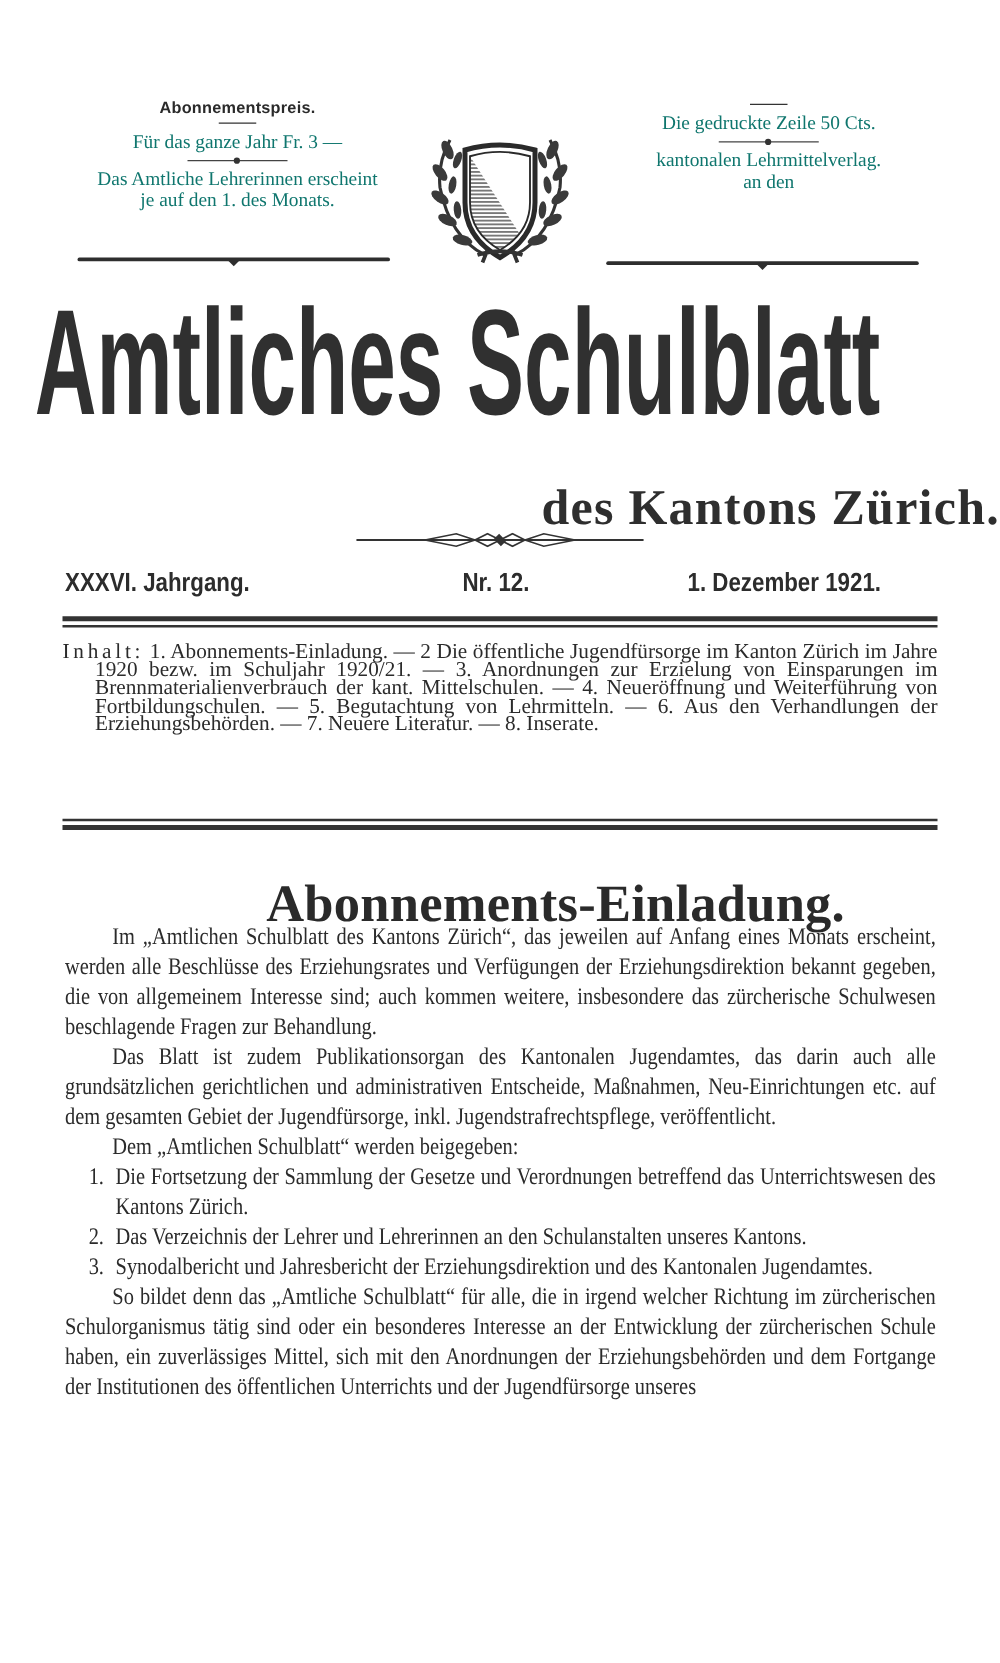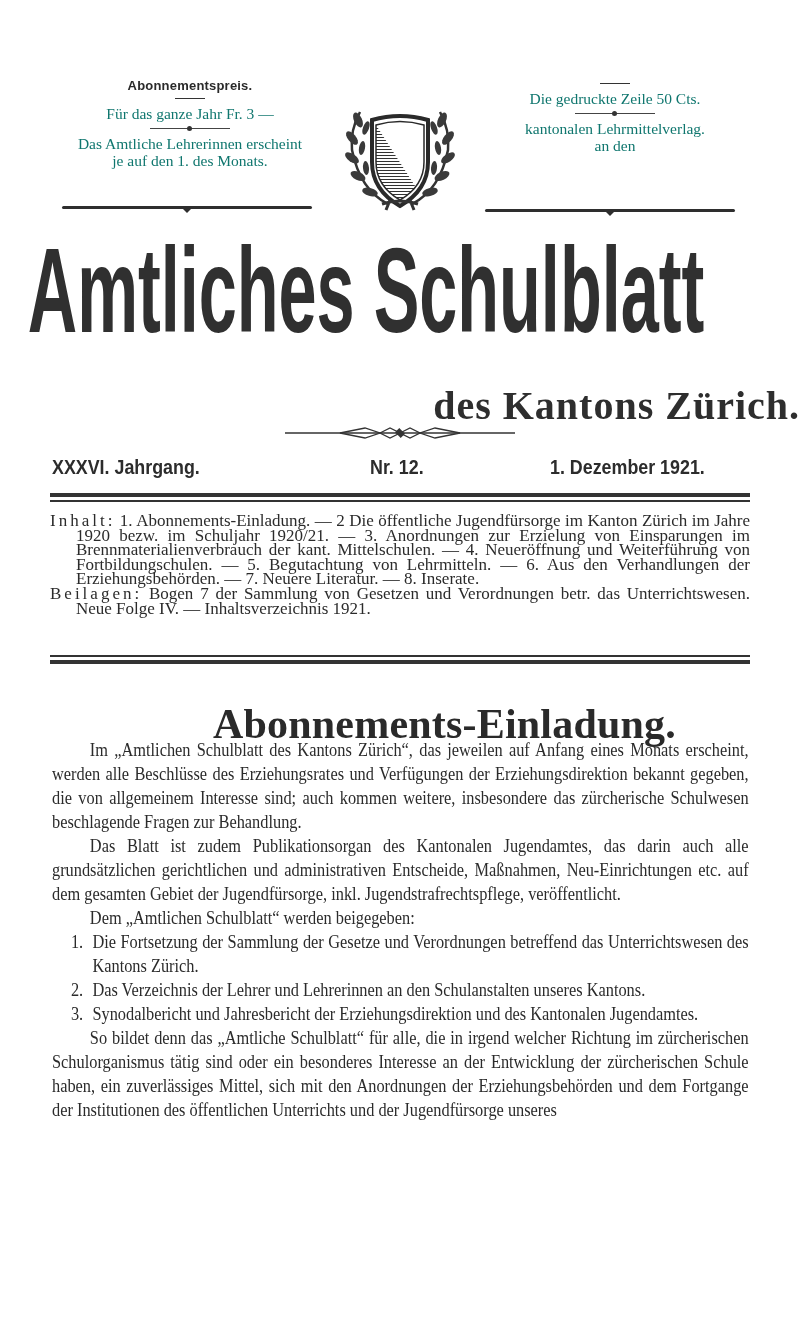--- a/index.html
+++ b/index.html
@@ -142,21 +142,20 @@
 
 <div class="abs issue-line" style="left:52px;">XXXVI. Jahrgang.</div>
 <div class="abs issue-line" style="left:370px;">Nr. 12.</div>
 <div class="abs issue-line" style="left:550px;">1. Dezember 1921.</div>
 
 <div class="abs thick-rule" style="top:493px; height:4px;"></div>
 <div class="abs thick-rule" style="top:500px; height:1.5px;"></div>
 
 <div class="abs" id="toc">
   <p><span class="spaced">Inhalt:</span> <span>1. Abonnements-Einladung. — 2 Die öffentliche Jugendfürsorge im Kanton Zürich im Jahre 1920 bezw. im Schuljahr 1920/21. — 3. Anordnungen zur Erzielung von Einsparungen im Brennmaterialienverbrauch der kant. Mittelschulen. — 4. Neueröffnung und Weiterführung von Fortbildungschulen. — 5. Begutachtung von Lehrmitteln. — 6. Aus den Verhandlungen der Erziehungsbehörden. — 7. Neuere Literatur. — 8. Inserate.</span></p>
-  <p><span class="spaced">Beilagen:</span> <span>Bogen 7 der Sammlung von Gesetzen und Verordnungen betr. das Unterrichtswesen. Neue Folge IV. — Inhaltsverzeichnis 1921.</span></p>
 </div>
 
 <div class="abs thick-rule" style="top:655px; height:1.5px;"></div>
 <div class="abs thick-rule" style="top:660px; height:4px;"></div>
 
 <div class="abs" id="article-title">Abonnements-Einladung.</div>
 
 <div class="abs" id="body-text">
   <p>Im „Amtlichen Schulblatt des Kantons Zürich“, das jeweilen auf Anfang eines Monats erscheint, werden alle Beschlüsse des Erziehungsrates und Verfügungen der Erziehungsdirektion bekannt gegeben, die von allgemeinem Interesse sind; auch kommen weitere, insbesondere das zürcherische Schulwesen beschlagende Fragen zur Behandlung.</p>
   <p>Das Blatt ist zudem Publikationsorgan des Kantonalen Jugendamtes, das darin auch alle grundsätzlichen gerichtlichen und administrativen Entscheide, Maßnahmen, Neu-Einrichtungen etc. auf dem gesamten Gebiet der Jugendfürsorge, inkl. Jugendstrafrechtspflege, veröffentlicht.</p>

